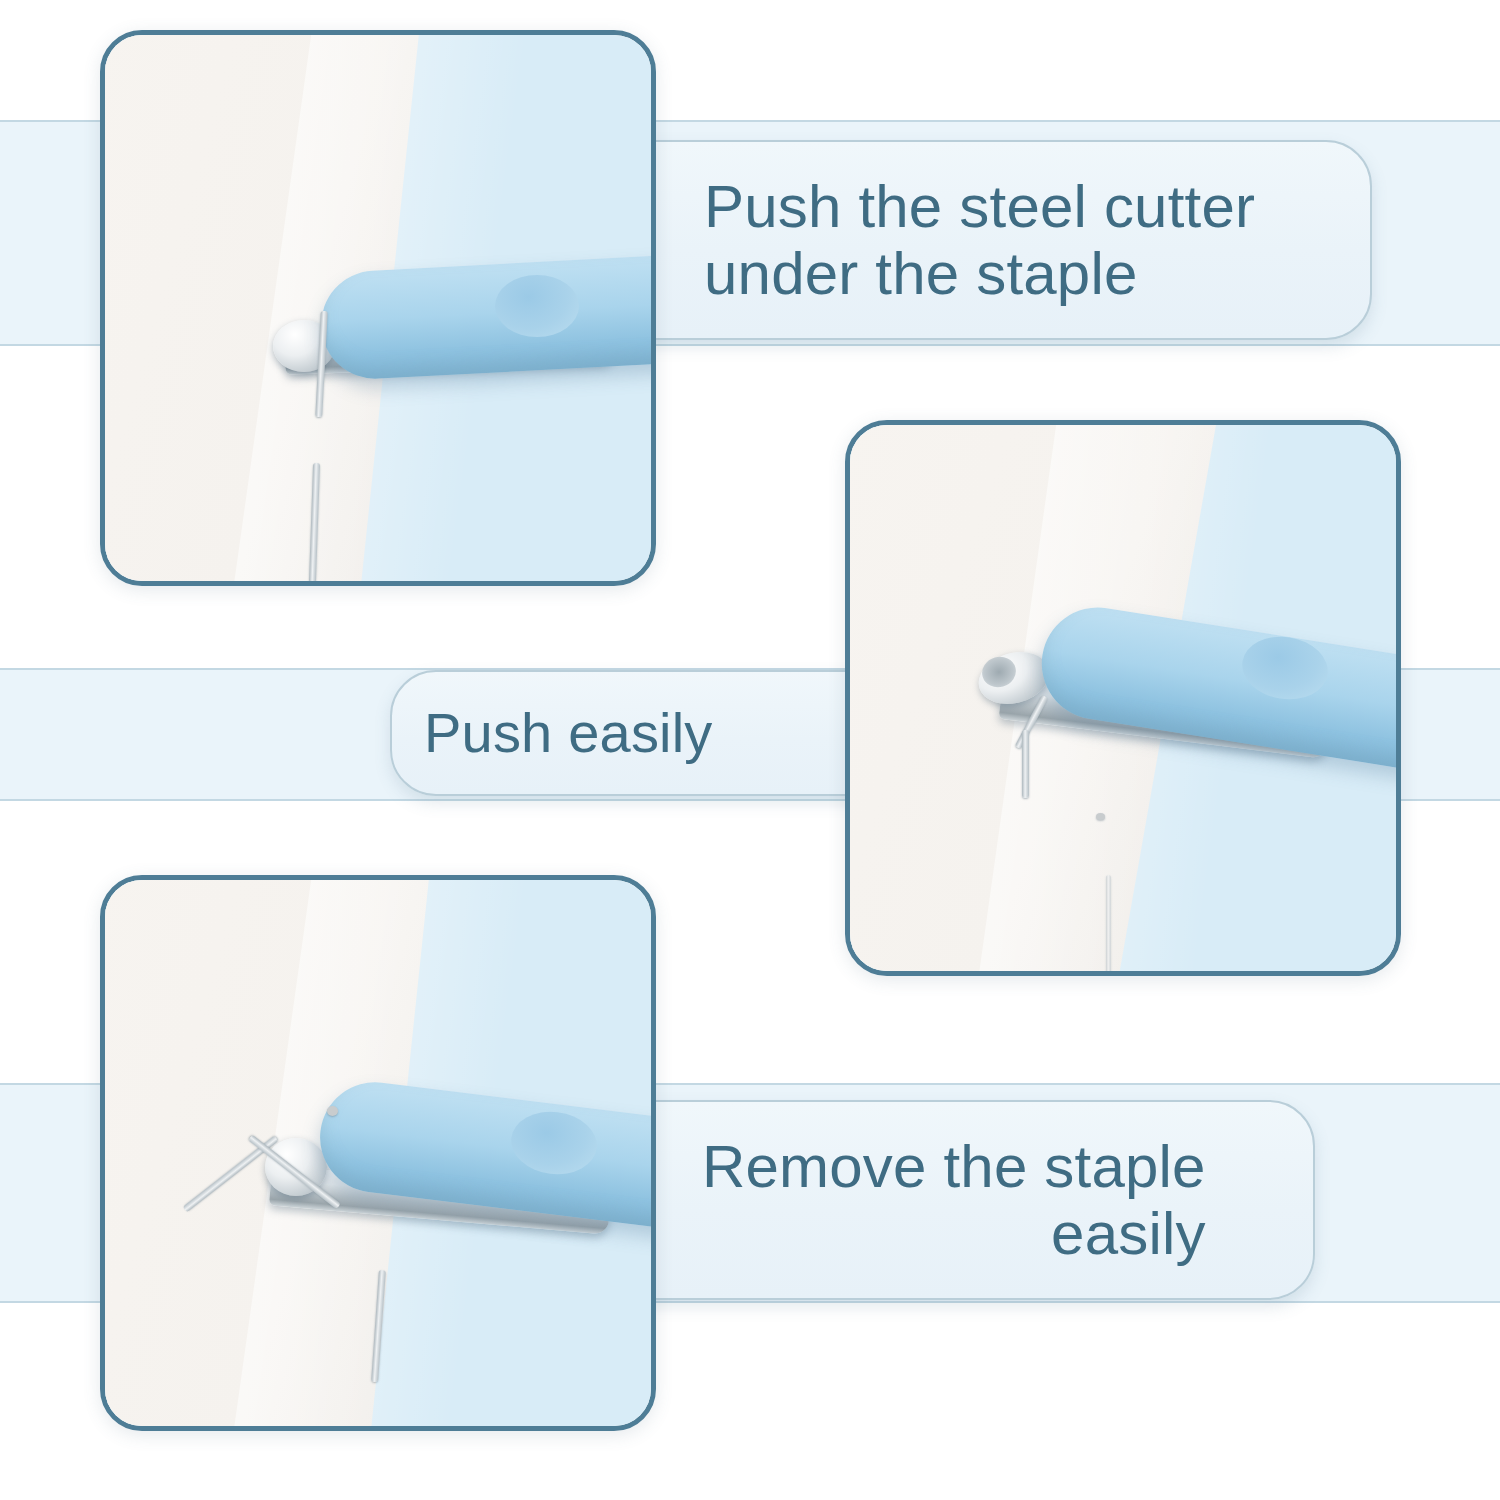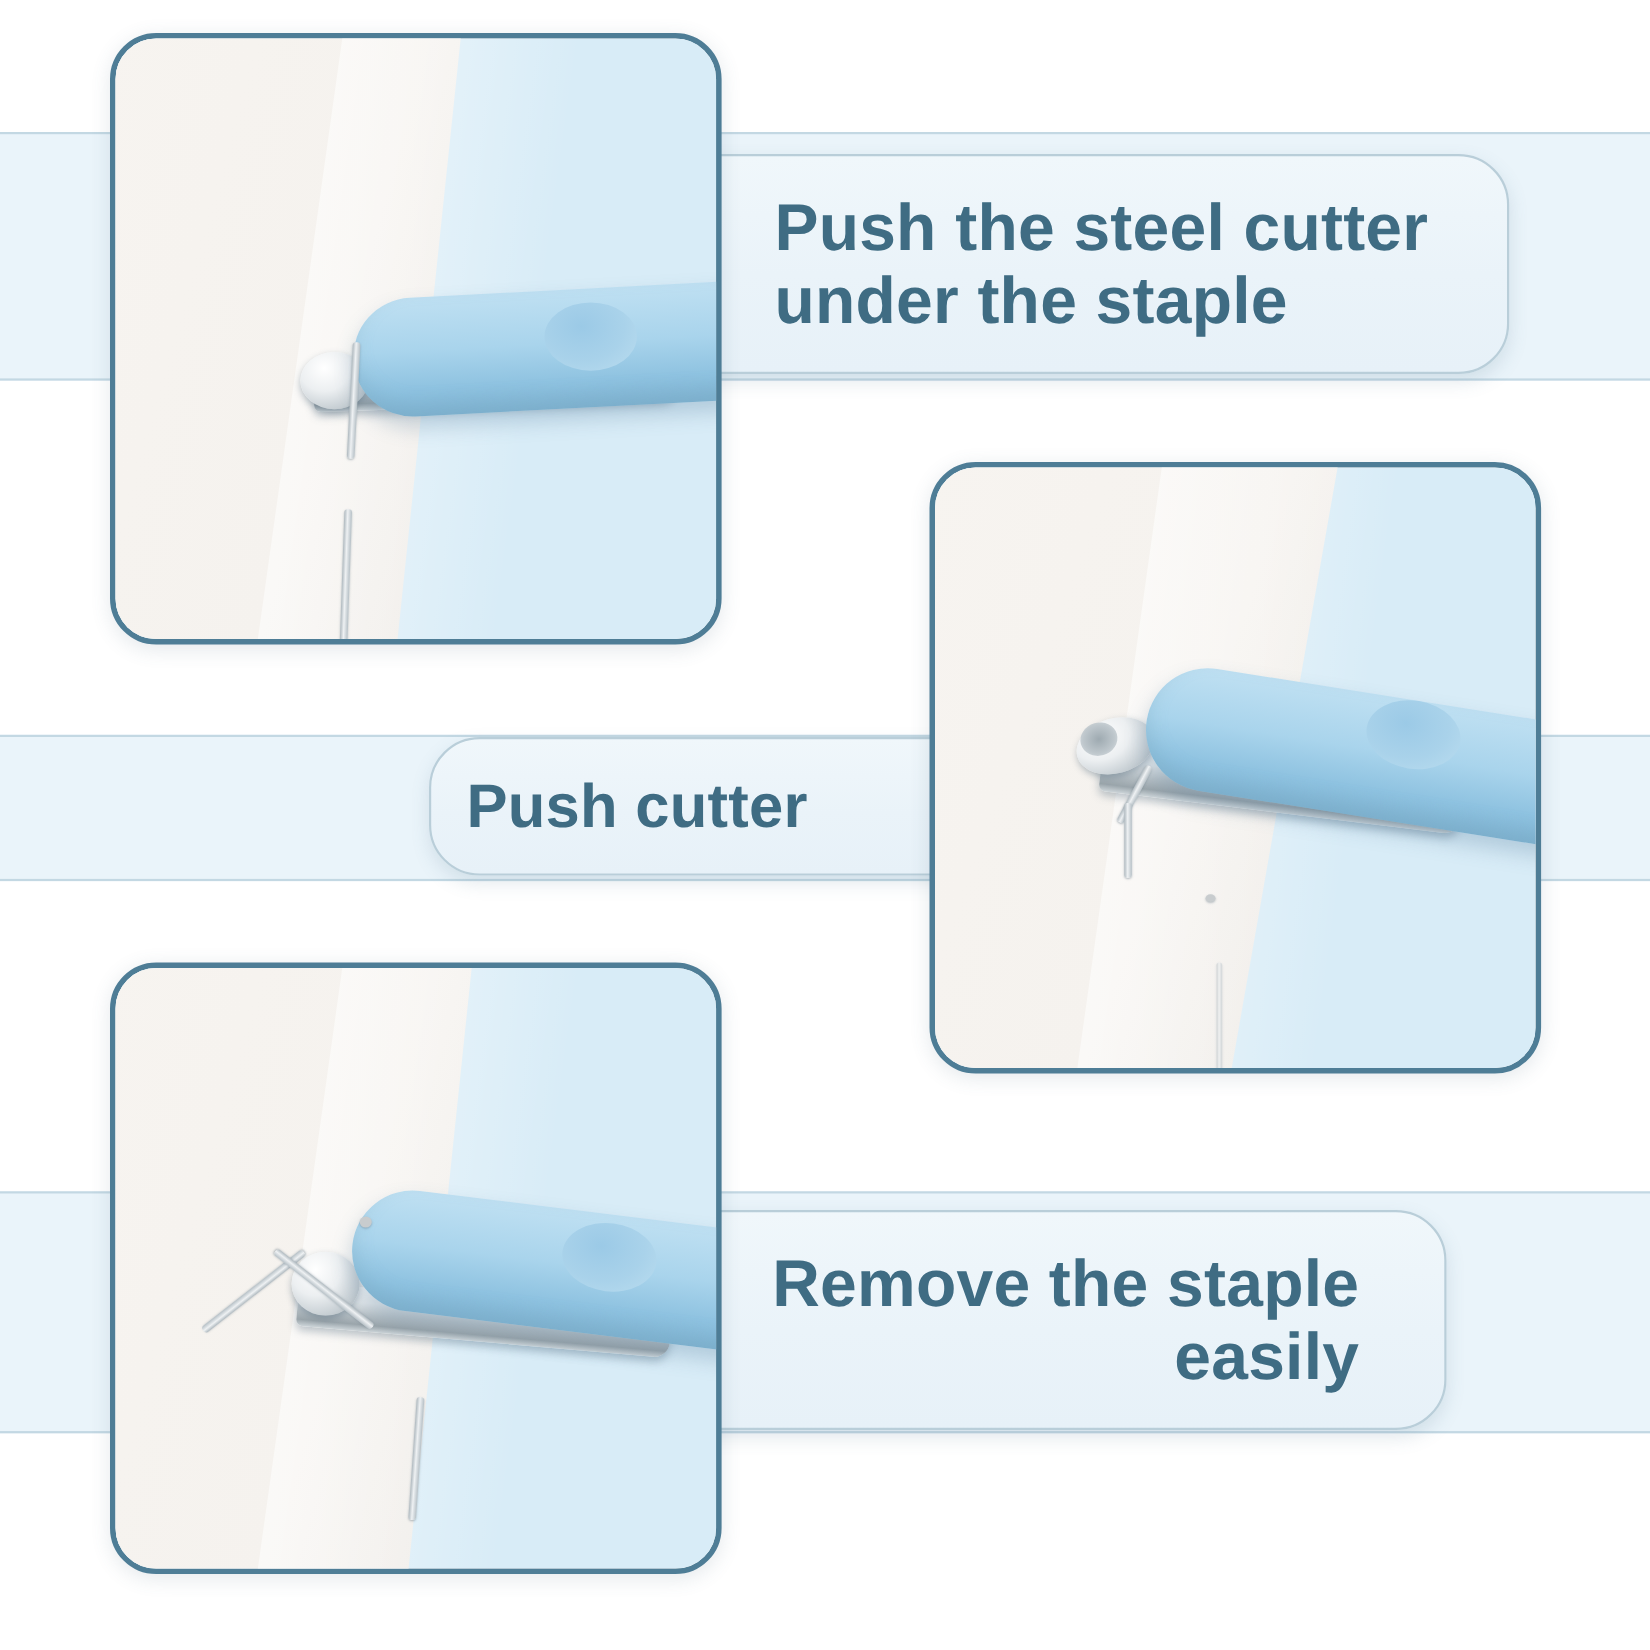--- a/index.html
+++ b/index.html
@@ -32,21 +32,21 @@
     box-sizing:border-box;
     box-shadow:0 7px 16px rgba(90,125,150,.17);
     display:flex;align-items:center;
     color:#3f6c83;
     letter-spacing:.2px;
   }
   .caption .txt{
     display:block;
     line-height:1.12;
     white-space:pre-line;
-    font-weight:700;
+    font-weight:400;
   }
 
   #caption-1{left:552px;top:140px;width:820px;height:200px;}
   #caption-1 .txt{font-size:60px;padding-left:150px;}
 
   #caption-2{left:390px;top:670px;width:540px;height:126px;}
   #caption-2 .txt{font-size:56px;padding-left:32px;}
 
   #caption-3{left:560px;top:1100px;width:755px;height:200px;text-align:right;}
   #caption-3 .txt{font-size:60px;padding-left:140px;}
@@ -138,21 +138,21 @@
   <div id="band-1" class="band"></div>
   <div id="band-2" class="band"></div>
   <div id="band-3" class="band"></div>
 
   <div id="caption-1" class="caption">
     <span class="txt">Push the steel cutter
 under the staple</span>
   </div>
 
   <div id="caption-2" class="caption">
-    <span class="txt">Push cutter</span>
+    <span class="txt">Push easily</span>
   </div>
 
   <div id="caption-3" class="caption">
     <span class="txt">Remove the staple
 easily</span>
   </div>
 
   <div id="panel-1" class="panel">
     <div class="photo">
       <div class="bg-surface"></div>

